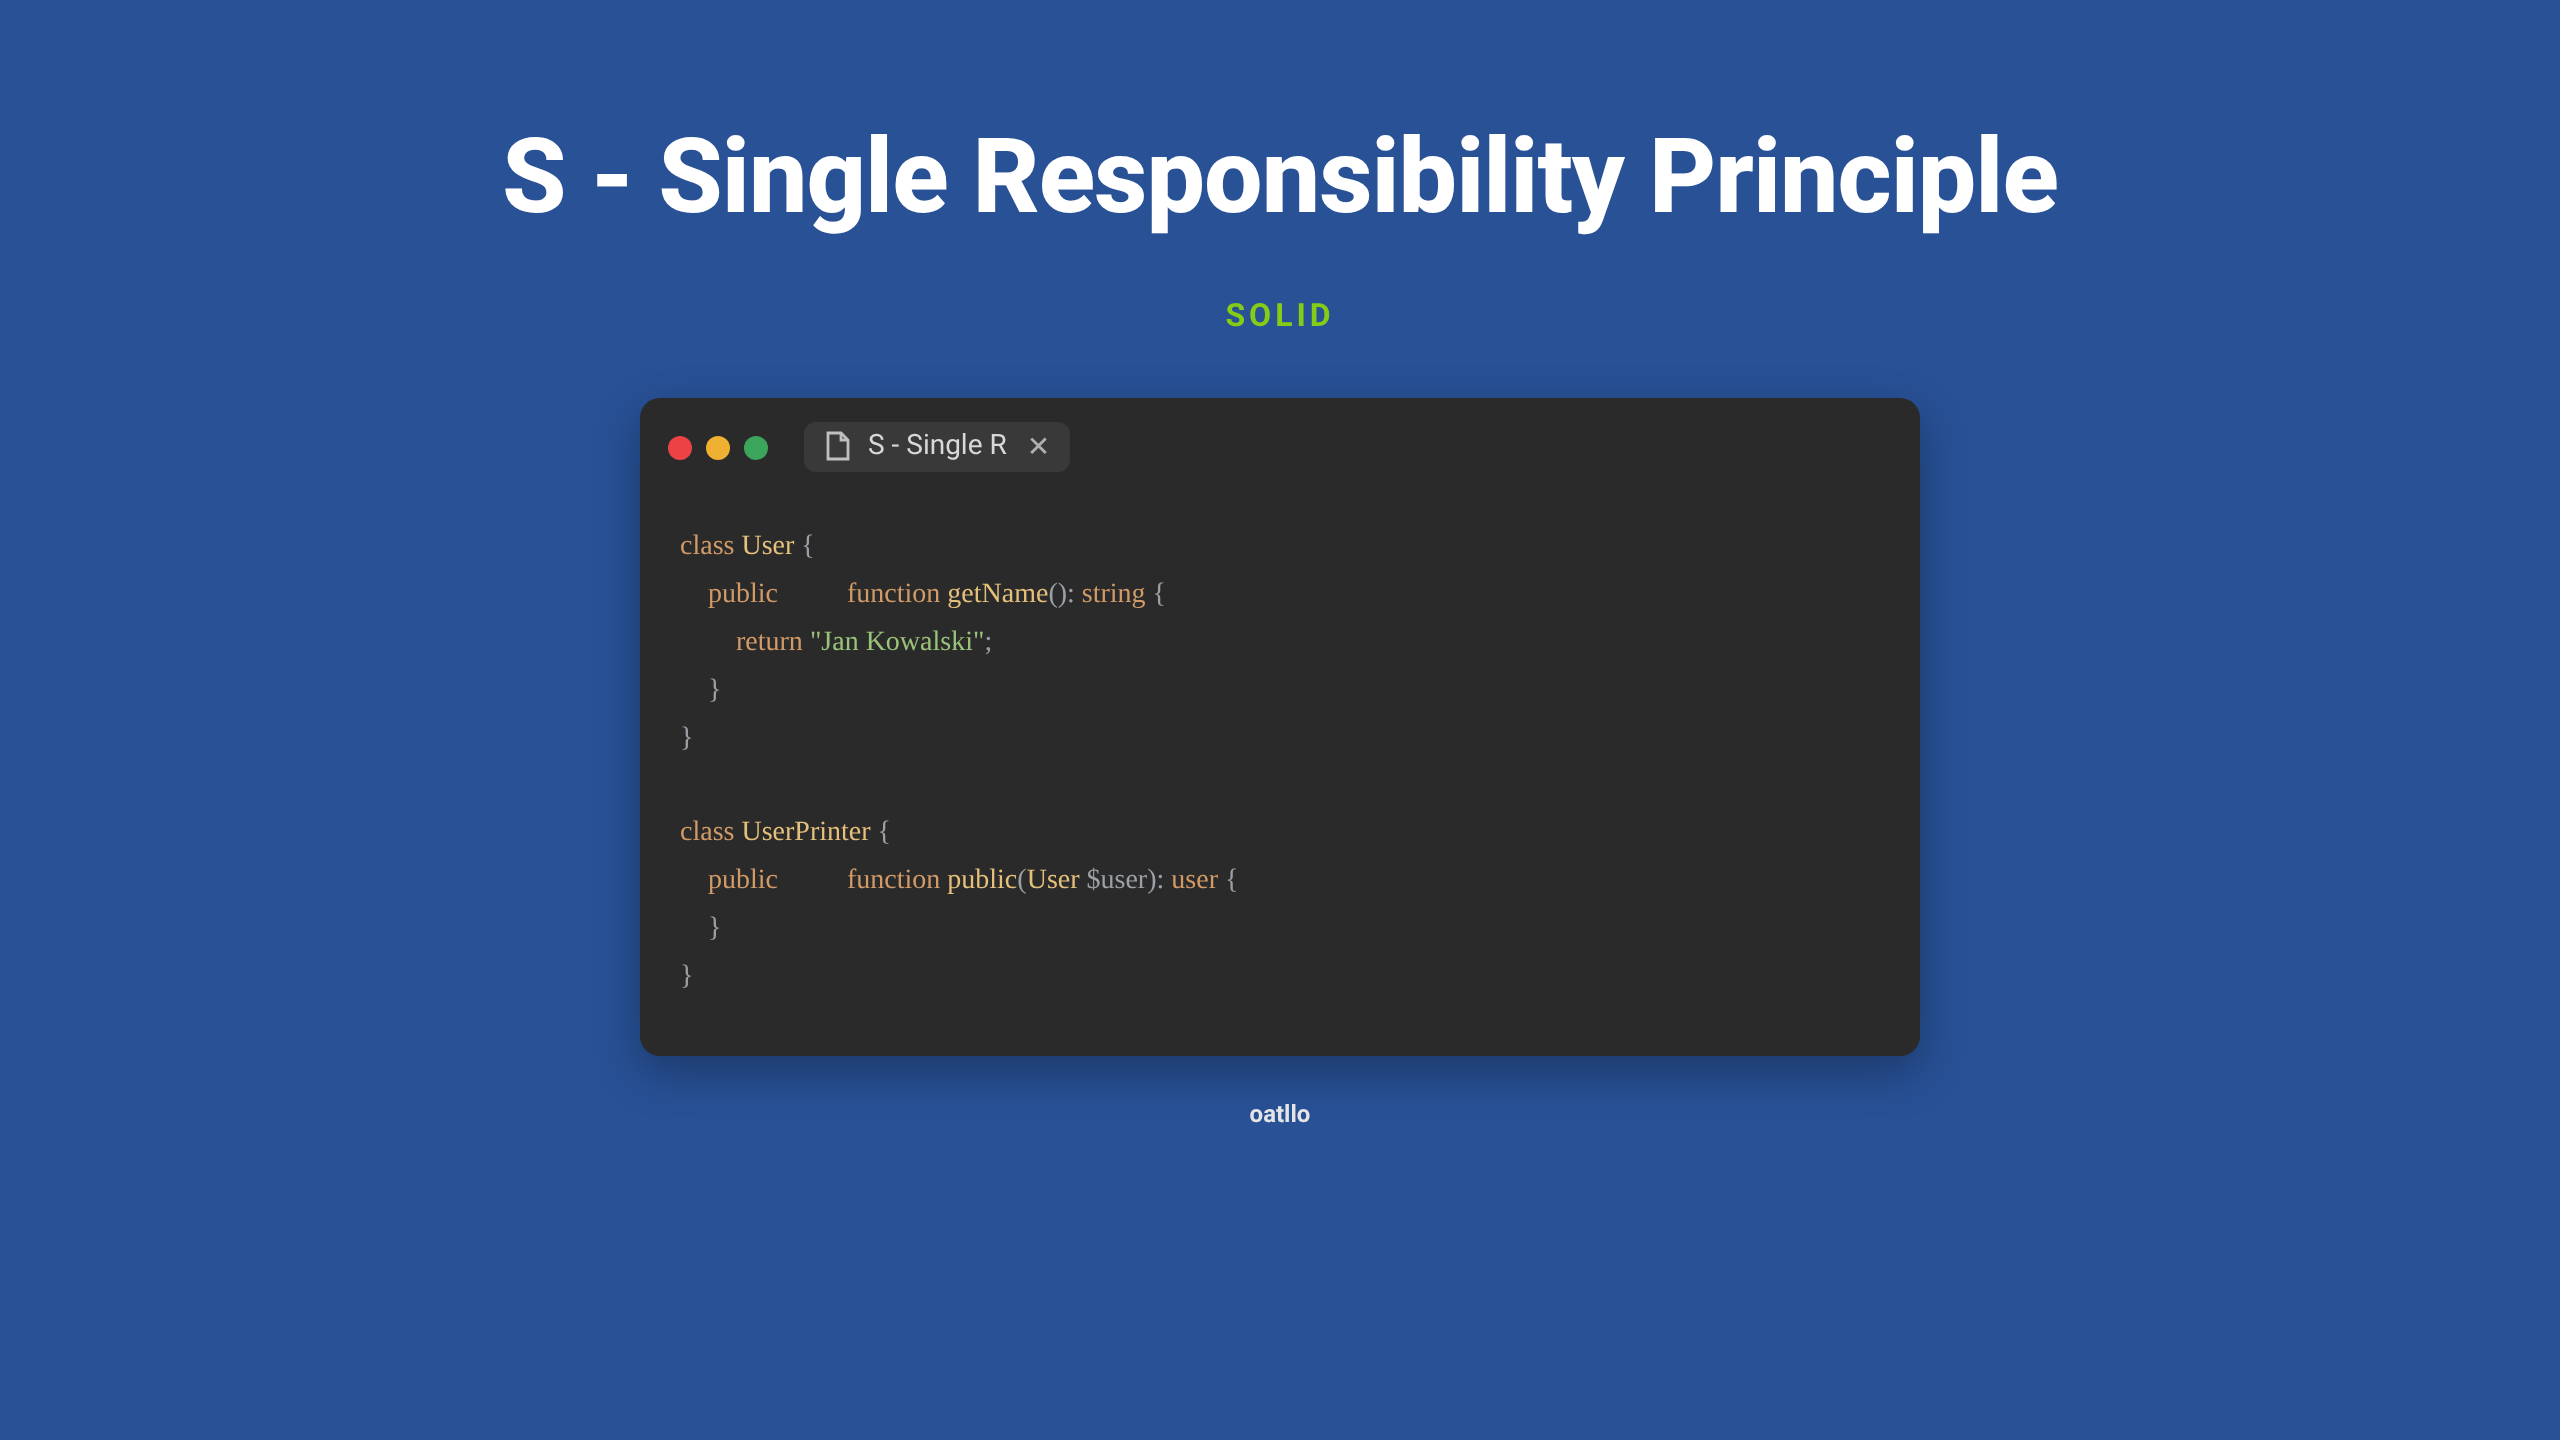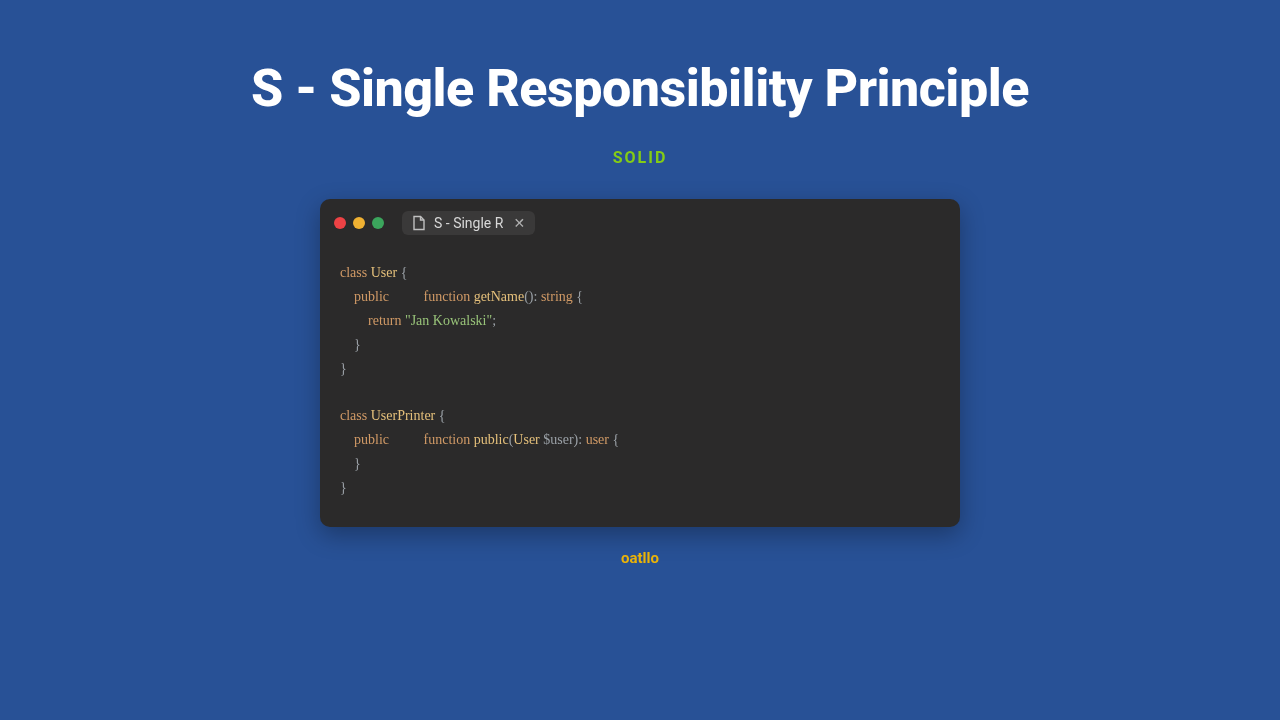--- a/index.html
+++ b/index.html
@@ -104,22 +104,22 @@
     .fn-kw { color: #d19a66; margin-left: 31px; }
     .fn { color: #e5c07b; }
     .type { color: #d19a66; }
     .str { color: #98c379; }
     .var { color: #9aa0a6; }
     .brace { color: #9aa0a6; }
     .punct { color: #9aa0a6; }
     .arrow { color: #9aa0a6; }
     .echo { color: #d19a66; }
     .footer {
-      color: #eab308;
-      font-size: 15px;
+      color: #e5e5e5;
+      font-size: 12px;
       font-weight: 700;
       margin-top: 22px;
       text-align: center;
     }
   </style>
 </head>
 <body>
 
 <h1 class="title">S - Single Responsibility Principle</h1>
 <div class="subtitle">SOLID</div>

